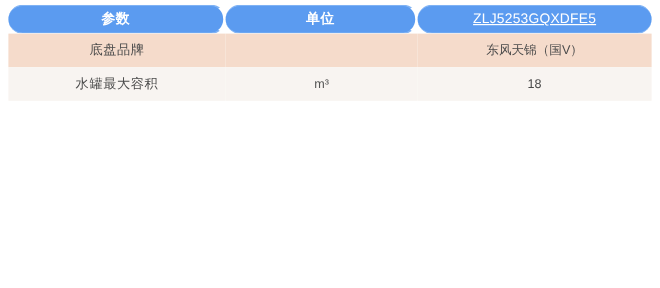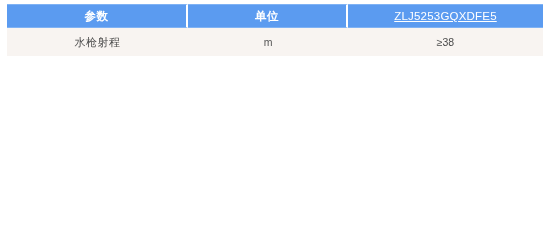--- a/index.html
+++ b/index.html
@@ -37,20 +37,21 @@
     font-weight: bold;
     height: 22px;
     line-height: 22px;
     padding: 0;
     text-align: center;
     vertical-align: middle;
     border-top: 1px solid #7fb2f4;
     border-bottom: 1px solid #7fb2f4;
     border-right: 2px solid #ffffff;
     letter-spacing: 0.4px;
+    border-radius: 12px;
   }
   thead tr.header-row th:last-child {
     border-right: none;
     text-decoration: underline;
   }
   thead tr.header-row th.model-col {
     font-weight: normal;
     letter-spacing: 0.2px;
     font-size: 11.5px;
   }
@@ -94,20 +95,25 @@
       <col class="c3">
     </colgroup>
     <thead>
       <tr class="header-row">
         <th class="param-col">参数</th>
         <th class="unit-col">单位</th>
         <th class="model-col">ZLJ5253GQXDFE5</th>
       </tr>
     </thead>
     <tbody>
+      <tr class="row-odd">
+        <td class="param-cell">底盘品牌</td>
+        <td class="unit-cell"></td>
+        <td class="value-cell">东风天锦（国V）</td>
+      </tr>
       <tr class="row-even">
-        <td class="param-cell">水枪射程</td>
-        <td class="unit-cell">m</td>
-        <td class="value-cell">≥38</td>
+        <td class="param-cell">水罐最大容积</td>
+        <td class="unit-cell">m³</td>
+        <td class="value-cell">18</td>
       </tr>
     </tbody>
   </table>
 </div>
 
 </body></html>

